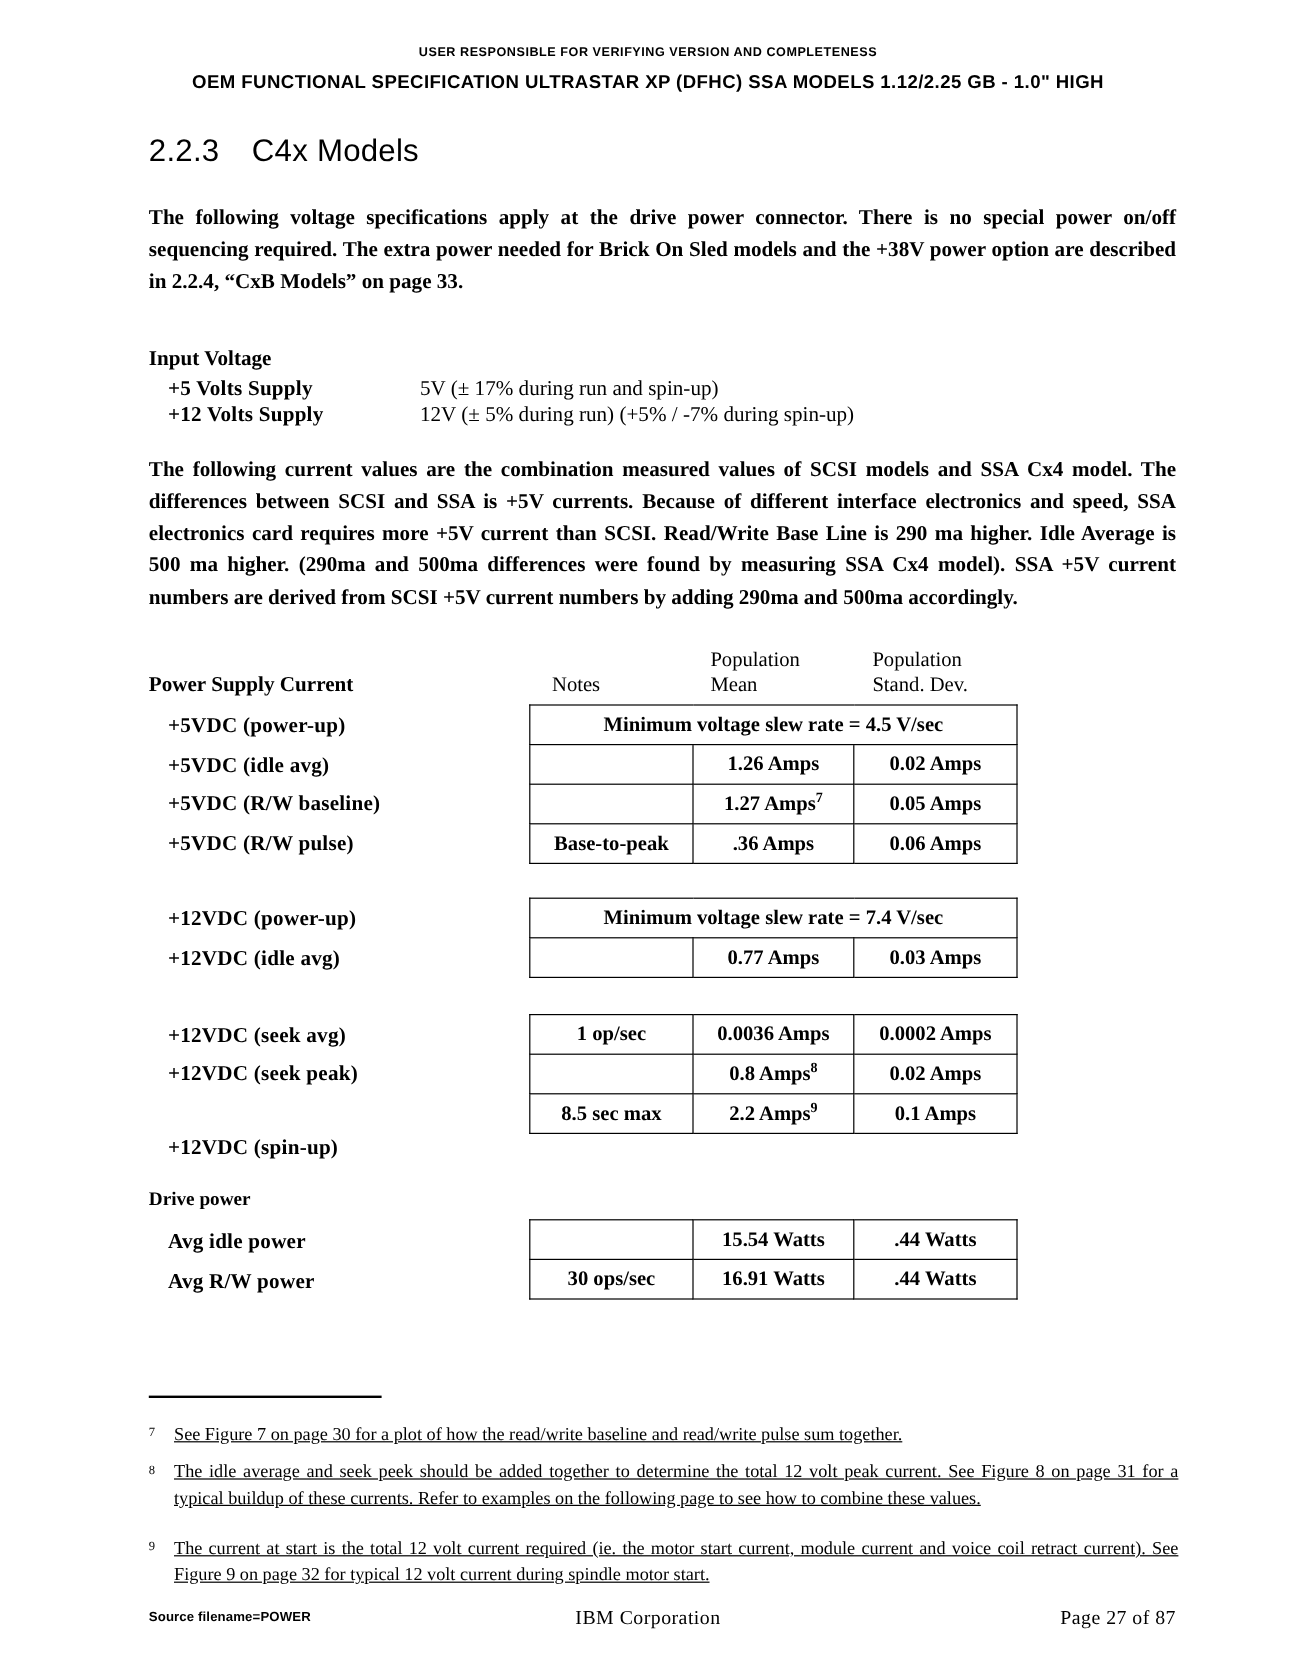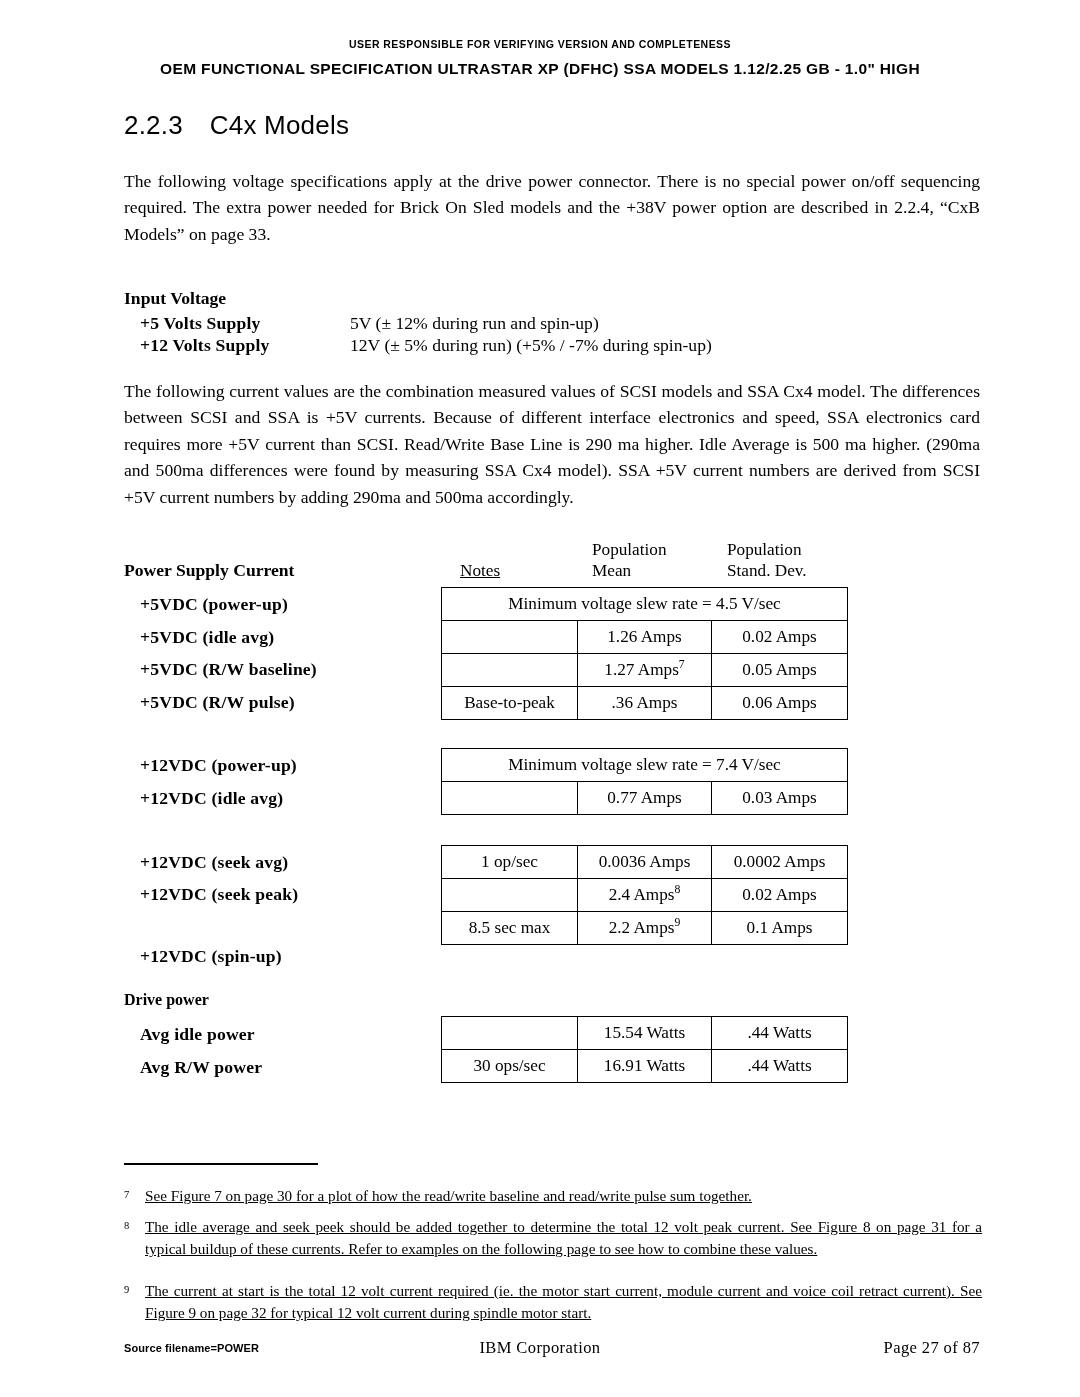--- a/index.html
+++ b/index.html
@@ -58,20 +58,21 @@
 
   
   .para {
     position: absolute;
     left: 124px;
     width: 856px;
     font-size: 17.6px;
     line-height: 26.4px;
     text-align: justify;
     text-justify: inter-word;
+    font-weight: bold;
   }
   #para-intro { top: 168px; }
   #para-current { top: 378px; }
 
   
   .iv-title {
     position: absolute;
     left: 124px;
     top: 288px;
     font-weight: bold;
@@ -100,39 +101,40 @@
     left: 124px;
     top: 560px;
     font-weight: bold;
     font-size: 17.6px;
   }
   .colhead {
     position: absolute;
     font-size: 17.2px;
     line-height: 21px;
   }
-  #colhead-notes { left: 460px; top: 560px; text-decoration: underline; }
+  #colhead-notes { left: 460px; top: 560px; }
   #colhead-mean  { left: 592px; top: 539px; }
   #colhead-sd    { left: 727px; top: 539px; }
 
   .rowlabel {
     position: absolute;
     left: 140px;
     font-weight: bold;
     font-size: 17.6px;
     letter-spacing: 0.2px;
     white-space: nowrap;
   }
 
   
   .gtable {
     position: absolute;
     border-collapse: collapse;
     font-size: 17.2px;
     table-layout: fixed;
+    font-weight: bold;
   }
   .gtable td {
     border: 1.6px solid #000;
     height: 32px;
     padding: 0 9px;
     text-align: center;
     vertical-align: middle;
     white-space: nowrap;
   }
   .gtable td.span {
@@ -231,21 +233,21 @@
   <div class="runhead-main">OEM FUNCTIONAL SPECIFICATION  ULTRASTAR XP (DFHC) SSA MODELS  1.12/2.25 GB - 1.0" HIGH</div>
 
   <div class="section-heading">
     <span class="num">2.2.3</span><span>C4x Models</span>
   </div>
 
   <div class="para" id="para-intro">The following voltage specifications apply at the drive power connector.  There is no special power on/off sequencing required.  The extra power needed for Brick On Sled models and the +38V power option are described in 2.2.4, “CxB Models” on page  33.</div>
 
   <div class="iv-title">Input Voltage</div>
   <div class="iv-row" id="iv-row-5">
-    <span class="iv-label">+5  Volts Supply</span><span class="iv-value">5V (± 12% during run and spin-up)</span>
+    <span class="iv-label">+5  Volts Supply</span><span class="iv-value">5V (± 17% during run and spin-up)</span>
   </div>
   <div class="iv-row" id="iv-row-12">
     <span class="iv-label">+12  Volts Supply</span><span class="iv-value">12V (± 5% during run) (+5% / -7% during spin-up)</span>
   </div>
 
   <div class="para" id="para-current">The following current values are the combination measured values of SCSI models and SSA Cx4 model. The differences between SCSI and SSA is +5V currents. Because of different interface electronics and speed, SSA electronics card requires more +5V current than SCSI.   Read/Write Base Line is 290 ma higher. Idle Average is 500 ma higher.  (290ma and 500ma differences were found by measuring SSA Cx4 model).  SSA +5V current numbers are derived from SCSI +5V current numbers by adding 290ma and 500ma accordingly.</div>
 
   <div class="psc-title">Power Supply Current</div>
 
   <div class="colhead" id="colhead-notes">Notes</div>
@@ -321,21 +323,21 @@
         <col class="c-sd">
       </colgroup>
     <tbody>
       <tr>
         <td>1 op/sec</td>
         <td><span>0.0036 Amps</span><sup></sup></td>
         <td>0.0002 Amps</td>
       </tr>
       <tr>
         <td></td>
-        <td><span>2.4 Amps</span><sup>8</sup></td>
+        <td><span>0.8 Amps</span><sup>8</sup></td>
         <td>0.02 Amps</td>
       </tr>
       <tr>
         <td>8.5 sec max</td>
         <td><span>2.2 Amps</span><sup>9</sup></td>
         <td>0.1 Amps</td>
       </tr>
     </tbody>
   </table>
 

